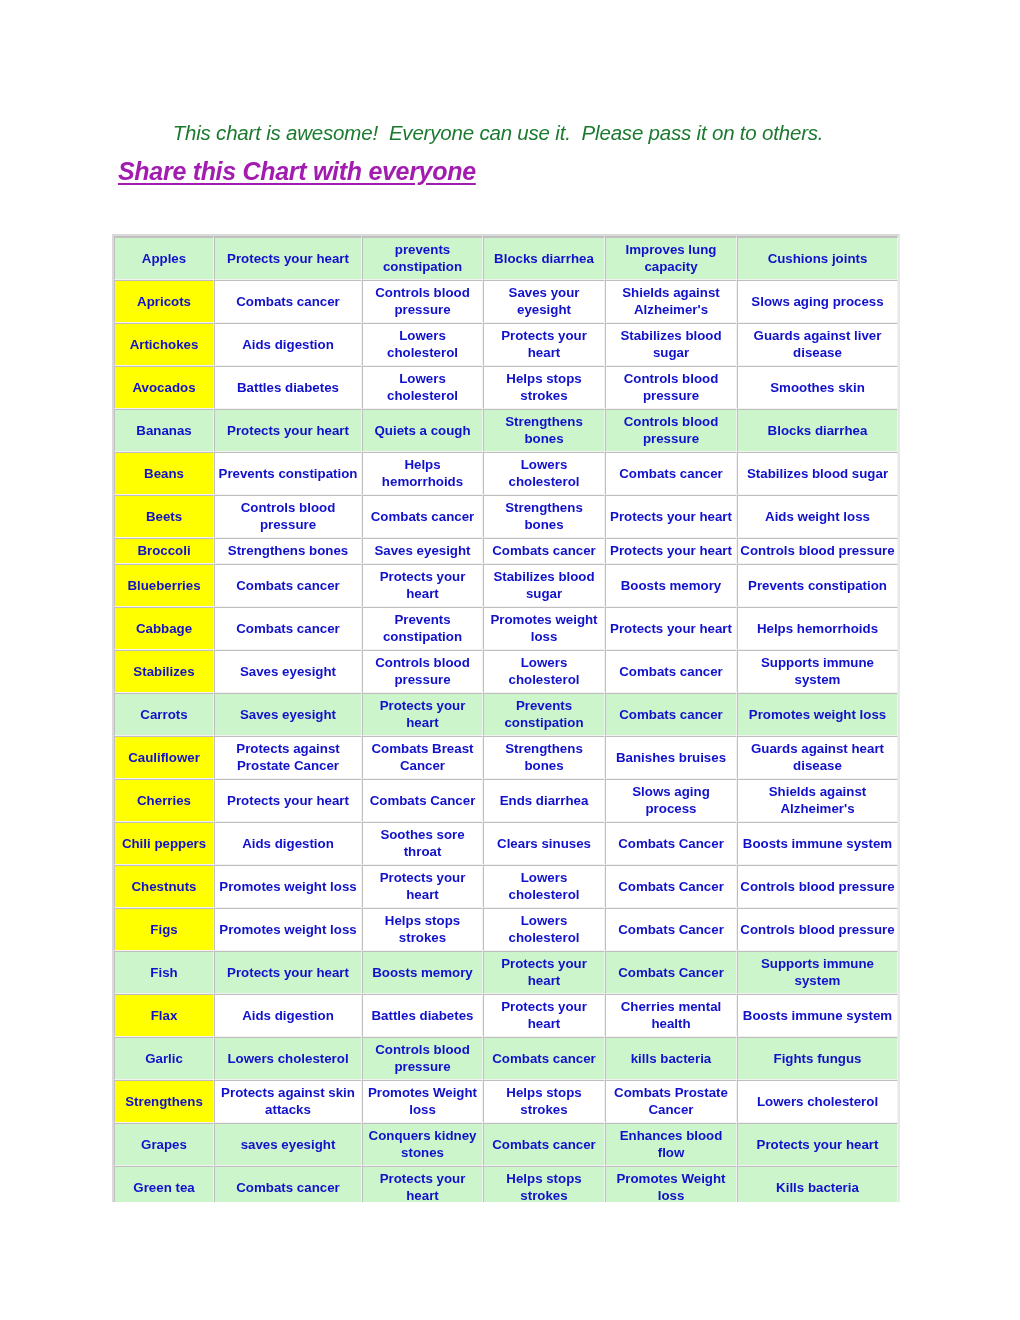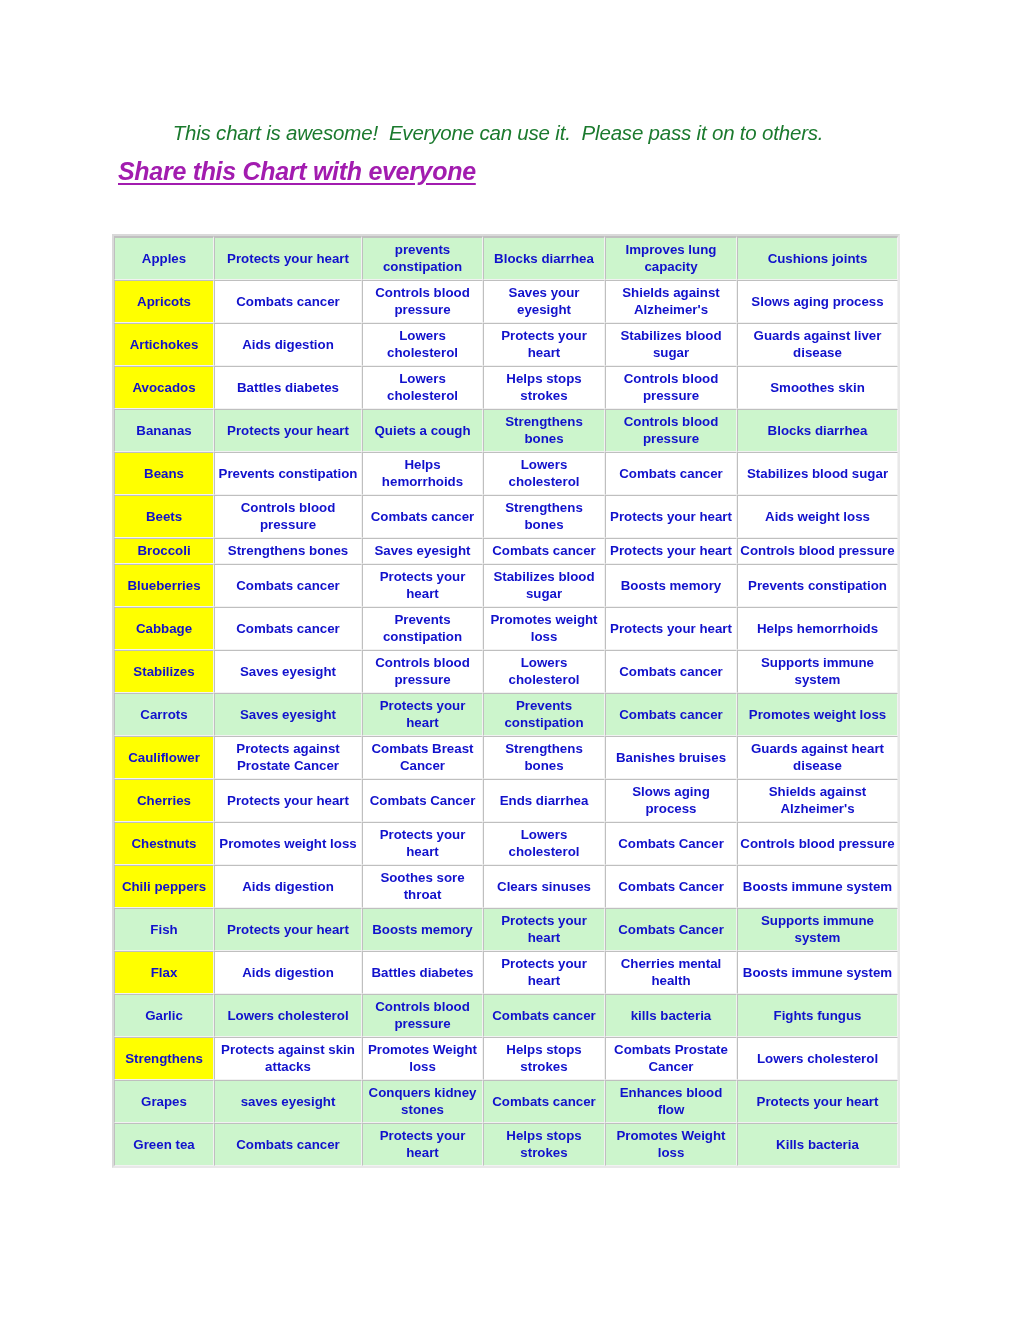--- a/index.html
+++ b/index.html
@@ -238,34 +238,42 @@
           </tr>
           <tr class="row-white">
             <td class="name-yellow">Cherries</td>
             <td>Protects your heart</td>
             <td>Combats Cancer</td>
             <td>Ends diarrhea</td>
             <td>Slows aging process</td>
             <td>Shields against Alzheimer's</td>
           </tr>
           <tr class="row-white">
-            <td class="name-yellow">Chestnuts</td>
-            <td>Promotes weight loss</td>
-            <td>Protects your heart</td>
-            <td>Lowers cholesterol</td>
-            <td>Combats Cancer</td>
-            <td>Controls blood pressure</td>
-          </tr>
-          <tr class="row-white">
             <td class="name-yellow">Chili peppers</td>
             <td>Aids digestion</td>
             <td>Soothes sore throat</td>
             <td>Clears sinuses</td>
             <td>Combats Cancer</td>
             <td>Boosts immune system</td>
+          </tr>
+          <tr class="row-white">
+            <td class="name-yellow">Chestnuts</td>
+            <td>Promotes weight loss</td>
+            <td>Protects your heart</td>
+            <td>Lowers cholesterol</td>
+            <td>Combats Cancer</td>
+            <td>Controls blood pressure</td>
+          </tr>
+          <tr class="row-white">
+            <td class="name-yellow">Figs</td>
+            <td>Promotes weight loss</td>
+            <td>Helps stops strokes</td>
+            <td>Lowers cholesterol</td>
+            <td>Combats Cancer</td>
+            <td>Controls blood pressure</td>
           </tr>
           <tr class="row-green">
             <td class="name-green">Fish</td>
             <td>Protects your heart</td>
             <td>Boosts memory</td>
             <td>Protects your heart</td>
             <td>Combats Cancer</td>
             <td>Supports immune system</td>
           </tr>
           <tr class="row-white">

